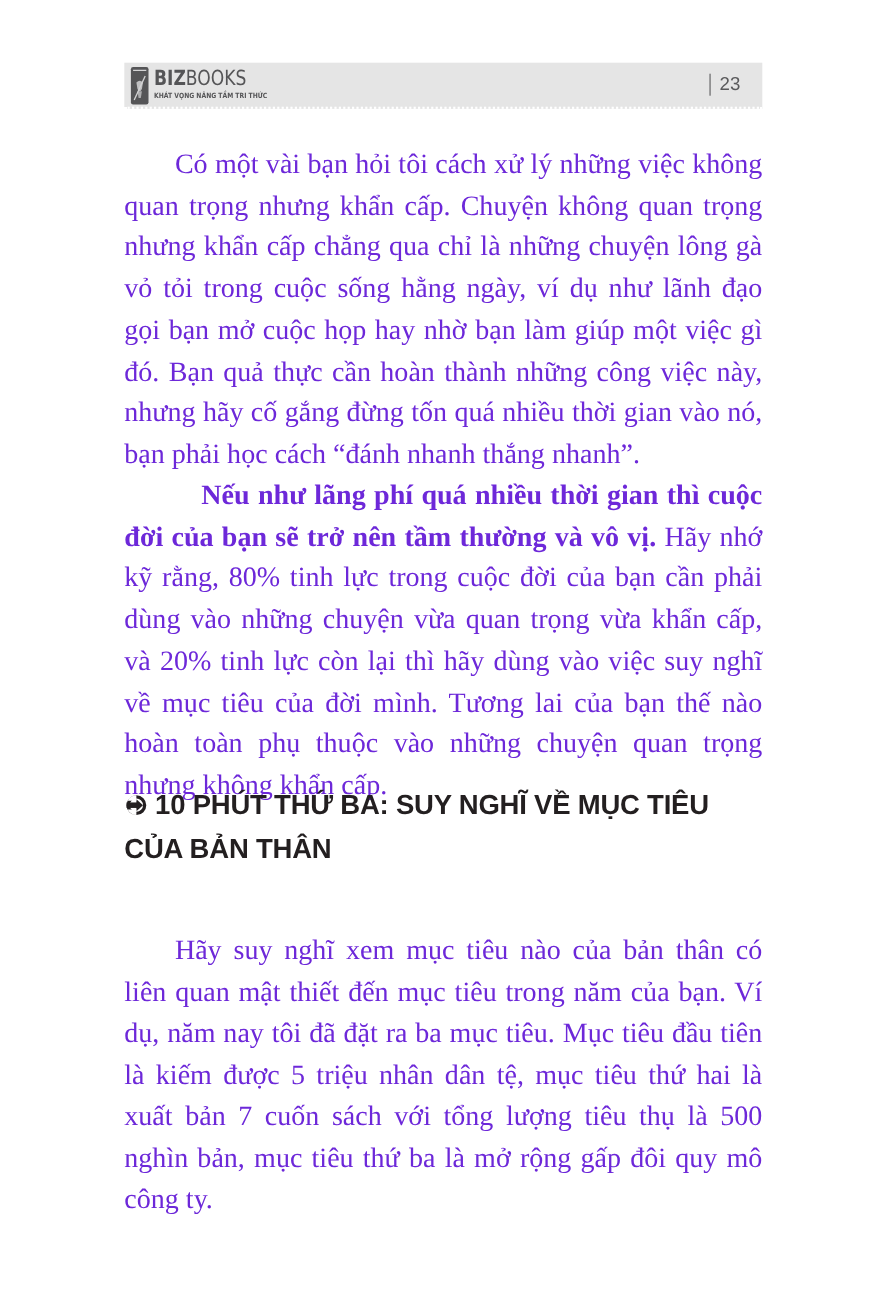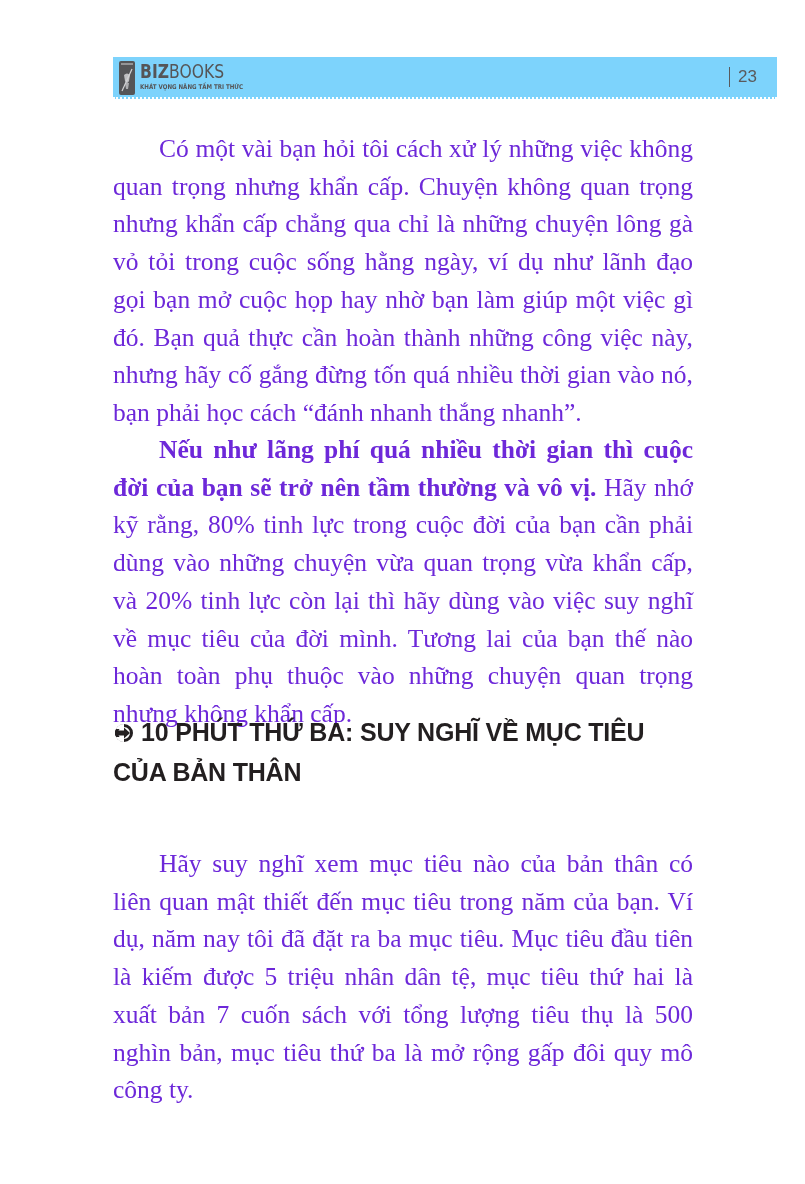--- a/index.html
+++ b/index.html
@@ -1,19 +1,19 @@
 <!DOCTYPE html>
 <html><head>
   <meta charset="utf-8">
   <style>
     html, body { margin: 0; padding: 0; background: #ffffff; }
     body { width: 805px; height: 1184px; position: relative; overflow: hidden; }
     .header-bar {
-      position: absolute; left: 113px; top: 57px; width: 664px; height: 40px;
-      background: #7dd3fc;
+      position: absolute; left: 113px; top: 57px; width: 580px; height: 40px;
+      background: #e5e5e5;
       border-bottom: 2px dotted #ffffff;
     }
     .logo {
       position: absolute; left: 6px; top: 4px; display: flex; align-items: flex-start;
     }
     .logo-mark {
       width: 16px; height: 34px; background: #555557; border-radius: 2px; position: relative;
     }
     .logo-mark svg { position: absolute; left: 0; top: 0; }
     .logo-text { margin-left: 5px; display: flex; flex-direction: column; }
@@ -33,21 +33,21 @@
     }
     .page-num .sep { width: 1px; height: 20px; background: #5a5a5c; margin-right: 8px; }
     .body-text {
       position: absolute; left: 113px; width: 580px;
       font-family: "Liberation Serif", serif; font-size: 25.5px; line-height: 37.7px;
       color: #6d28d9; text-align: justify;
     }
     .body-text p { margin: 0; text-indent: 46px; }
     .p1 { top: 130px; }
     .p2 { top: 431px; }
-    .body-text b { font-weight: bold; }
+    .body-text b { font-weight: bold; margin-left: 24px; }
     .section-heading {
       position: absolute; left: 113px; top: 712px; width: 590px;
       font-family: "Liberation Sans", sans-serif; font-weight: bold; font-size: 25px; line-height: 40px;
       color: #231f20; letter-spacing: -0.2px;
     }
     .arrow-icon {
       display: inline-block; width: 22px; height: 22px; vertical-align: -3px; margin-right: 6px;
     }
     .p3 { top: 845px; }
   </style>

